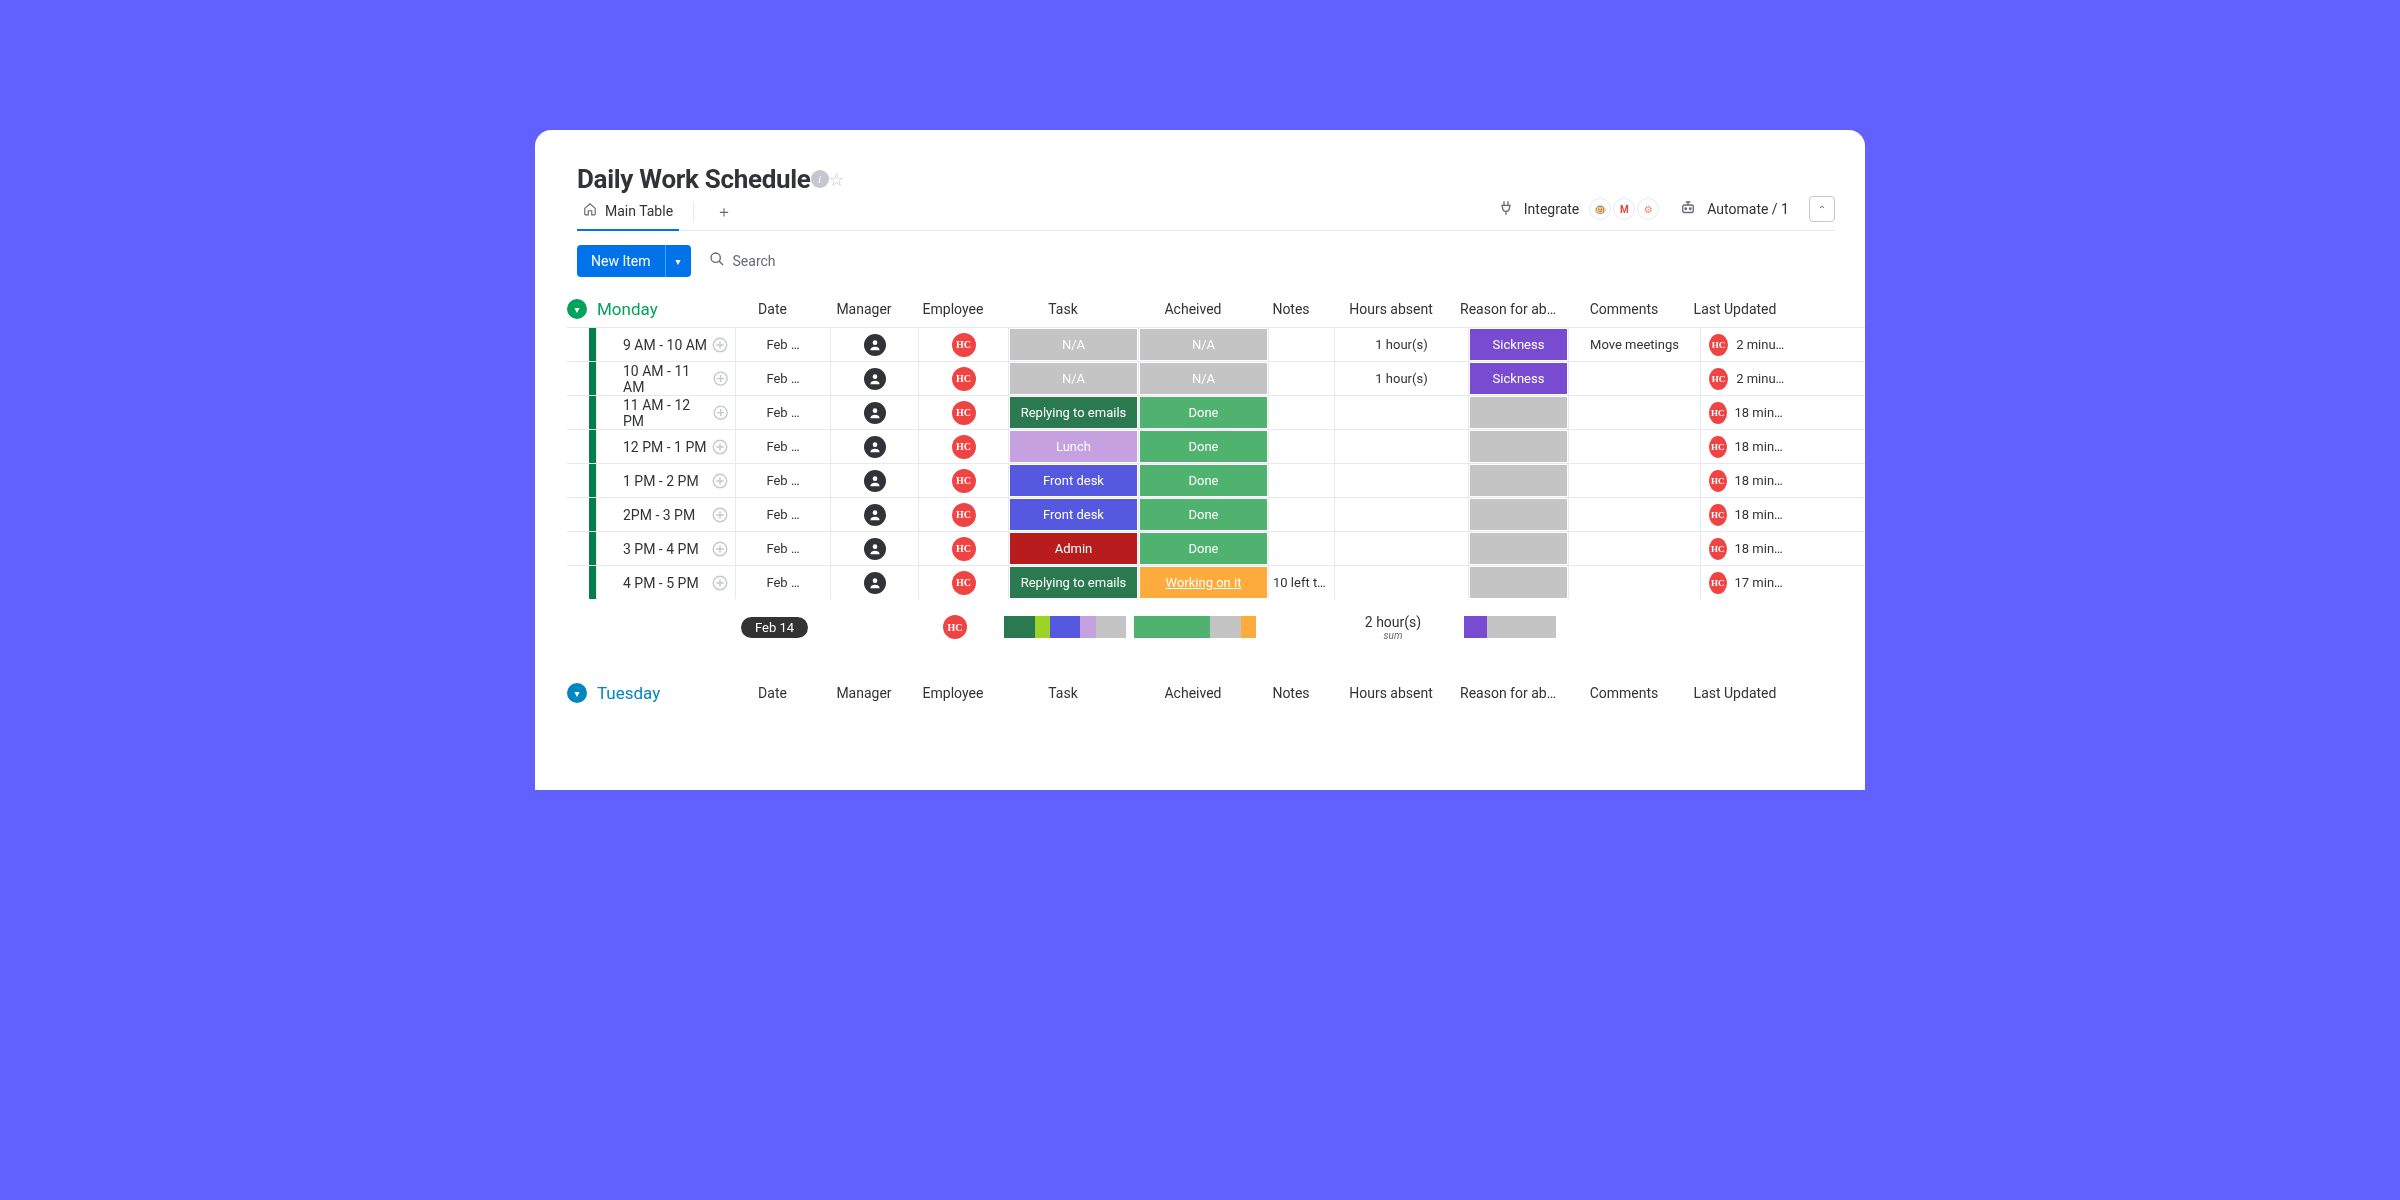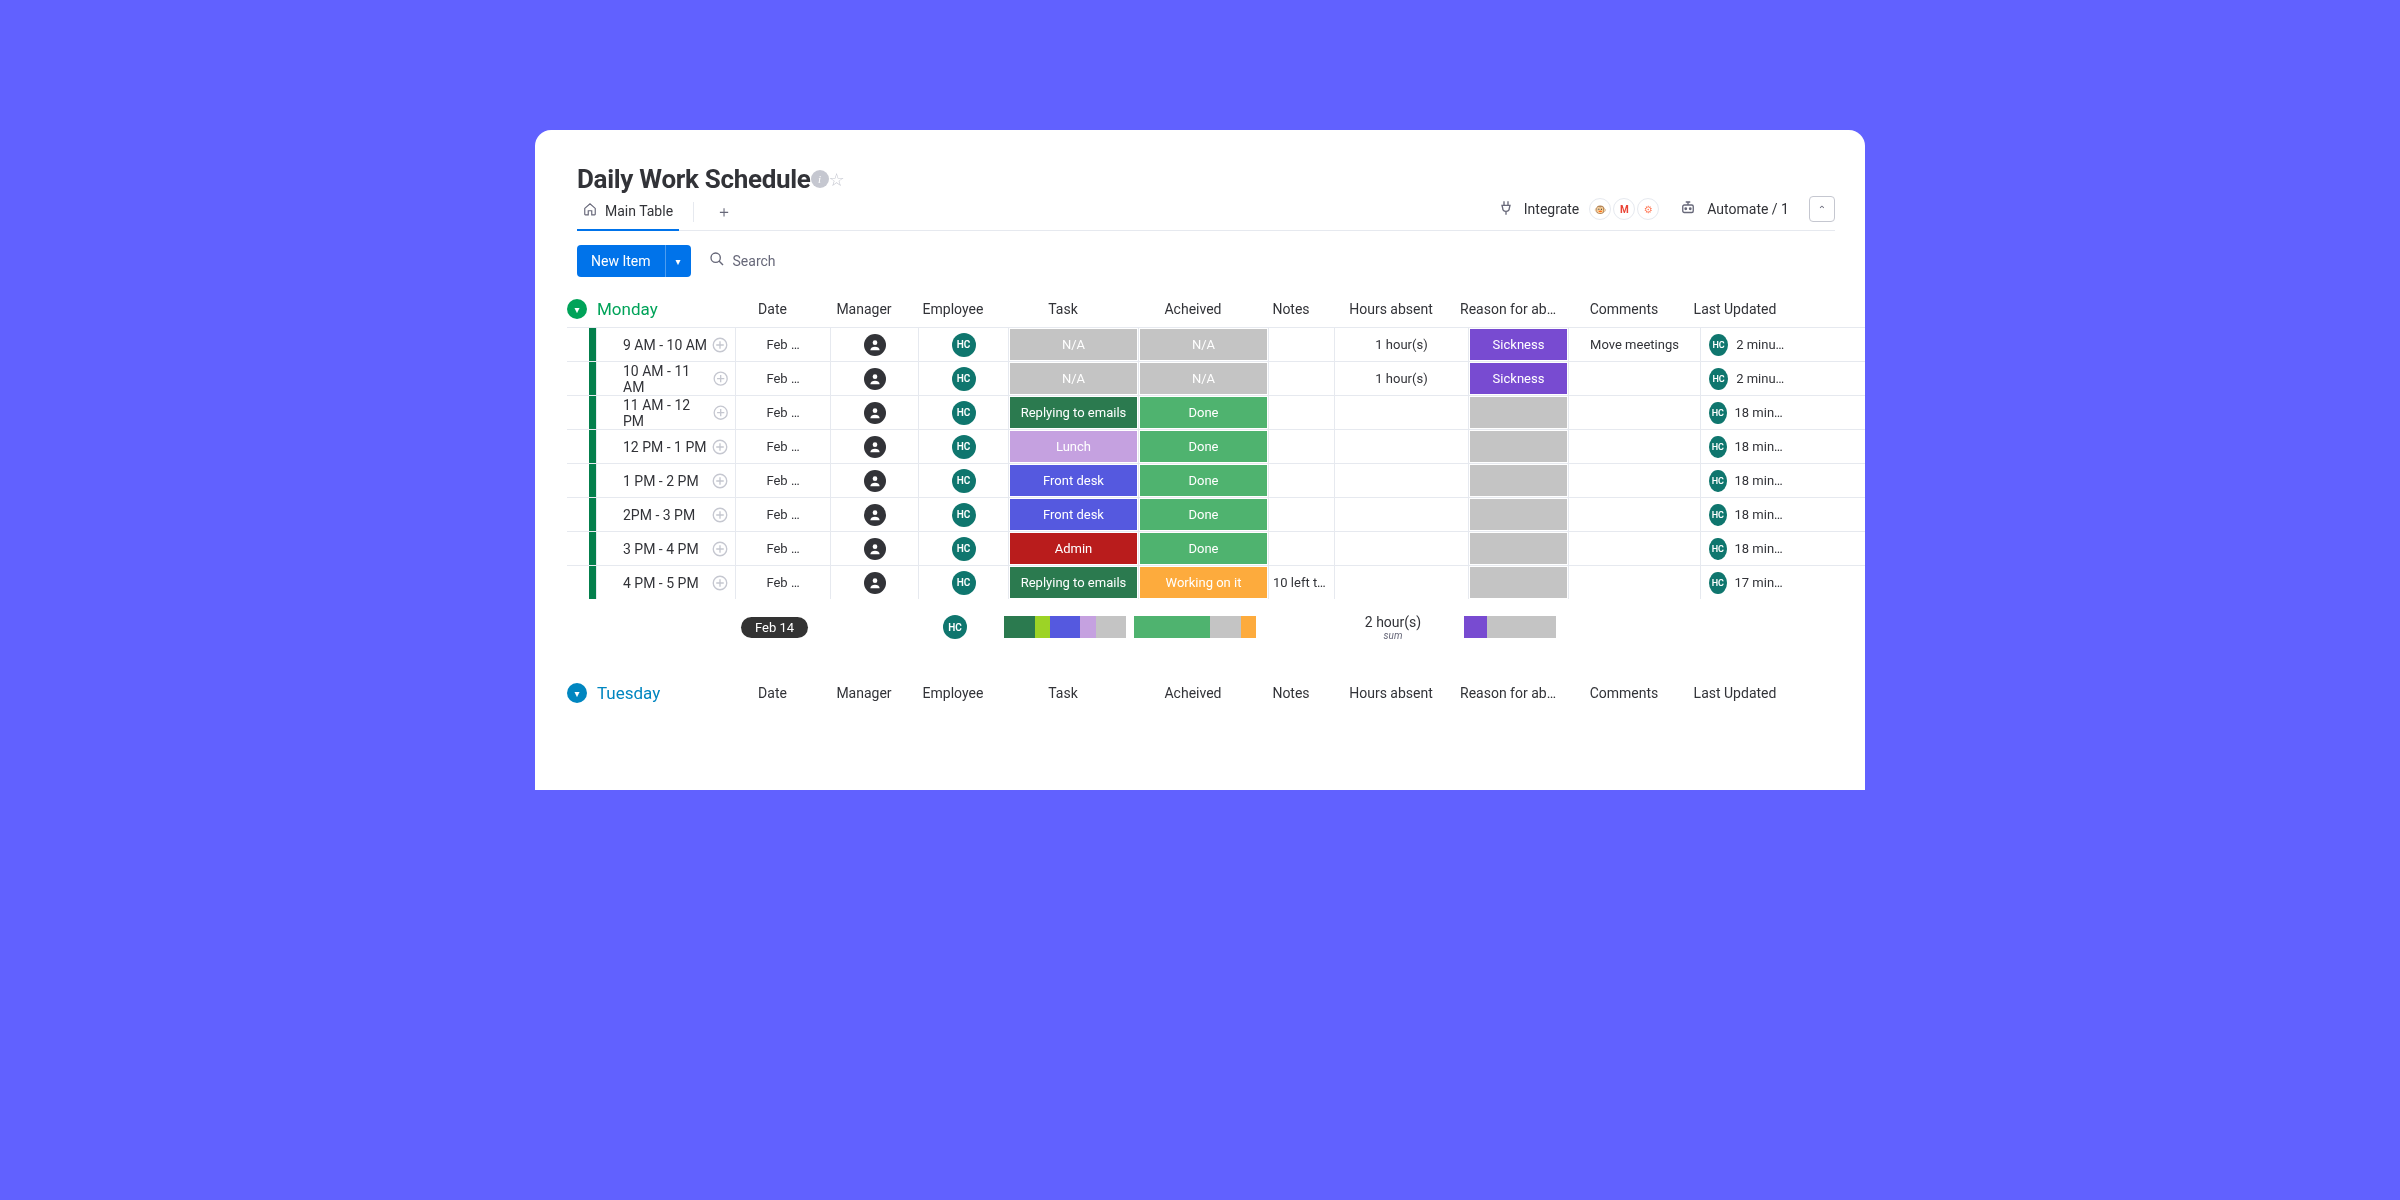--- a/index.html
+++ b/index.html
@@ -41,21 +41,21 @@
 .row-color-bar { width: 7px; }
 .row-divider { width: 1px; background: #e6e9ef; }
 .row-time-cell { width: 126px; display: flex; align-items: center; justify-content: space-between; padding: 0 6px 0 14px; font-size: 14px; color: #323338; margin-left: 12px; }
 .bubble-icon { width: 18px; height: 18px; color: #c5c7d0; }
 .cell { display: flex; align-items: center; justify-content: center; font-size: 13px; color: #323338; border-left: 1px solid #e6e9ef; overflow: hidden; white-space: nowrap; text-overflow: ellipsis; padding: 0 4px; }
 .ctext { overflow: hidden; white-space: nowrap; text-overflow: ellipsis; }
 .cell-bg { position: relative; }
 .cell-bg-inner { position: absolute; inset: 1px; display: flex; align-items: center; justify-content: center; color: #fff; font-size: 13px; }
 .avatar-black { width: 22px; height: 22px; border-radius: 50%; background: #323338; display: flex; align-items: center; justify-content: center; }
 .avatar-black svg { width: 14px; height: 14px; }
-.avatar-hc { width: 24px; height: 24px; border-radius: 50%; background: #0f766e; color: #fff; font-size: 10px; font-weight: 600; display: flex; align-items: center; justify-content: center; }
+.avatar-hc { width: 24px; height: 24px; border-radius: 50%; background: #ef4444; color: #fff; font-size: 10px; font-weight: 600; display: flex; align-items: center; justify-content: center; font-family: Liberation Serif, serif; }
 .add-item-row { display: flex; align-items: center; height: 36px; border-top: 1px solid #e6e9ef; }
 .add-item-bar { width: 7px; background: #b5e0c4; }
 .add-item-text { padding-left: 20px; font-size: 14px; color: #676879; }
 .summary-row { display: flex; align-items: center; height: 40px; margin-top: 8px; }
 .date-pill { background: #333333; color: #fff; padding: 3px 14px; border-radius: 12px; font-size: 13px; }
 .progress-bar { display: flex; height: 22px; width: 100%; }
 .progress-seg { height: 100%; }
 .last-updated-cell { display: flex; align-items: center; gap: 8px; justify-content: flex-start; padding-left: 8px; }
 </style>
 </head>
@@ -527,21 +527,21 @@
               </svg>
       </span>
     </div>
     <div class="cell" style="width:90px;">
       <span class="avatar-hc">HC</span>
     </div>
     <div class="cell cell-bg" style="width:130px; padding:0;">
       <div class="cell-bg-inner" style="background:#2b7a4f;">Replying to emails</div>
     </div>
     <div class="cell cell-bg" style="width:130px; padding:0;">
-      <div class="cell-bg-inner" style="background:#fdab3d;">Working on it</div>
+      <div class="cell-bg-inner" style="background:#fdab3d;text-decoration:underline;">Working on it</div>
     </div>
     <div class="cell" style="width:66px;">
             <span class="ctext">10 left to…</span>
           </div>
     <div class="cell" style="width:134px;">
             <span class="ctext"></span>
           </div>
     <div class="cell cell-bg" style="width:100px; padding:0;">
       <div class="cell-bg-inner" style="background:#c4c4c4;"></div>
     </div>

